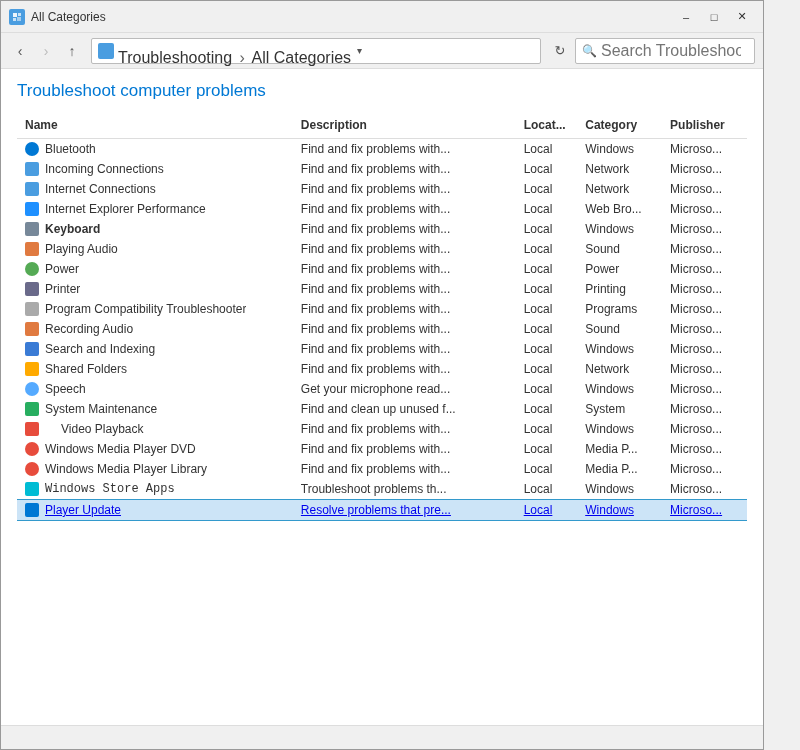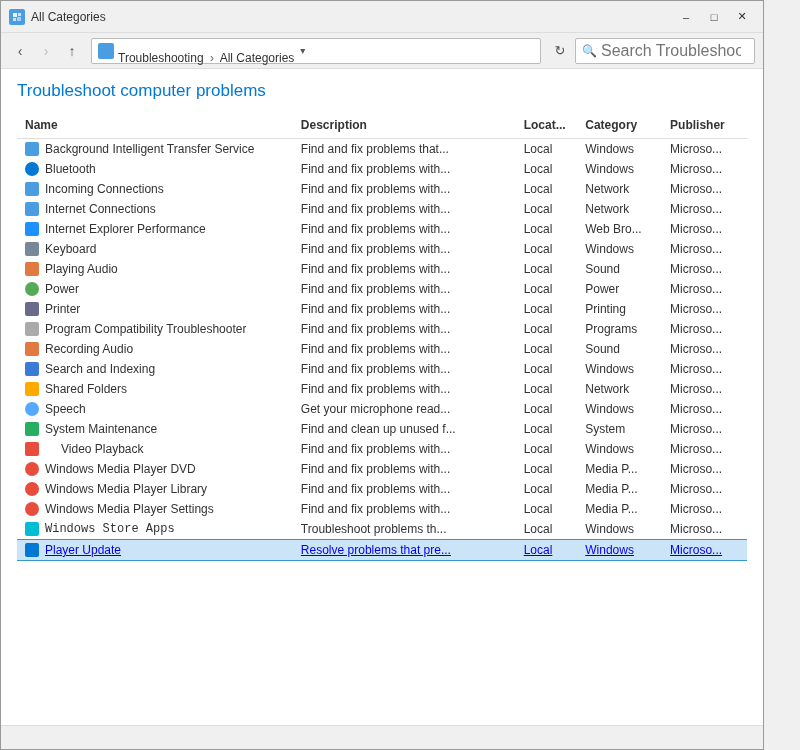--- a/index.html
+++ b/index.html
@@ -100,21 +100,21 @@
       margin: 0 4px;
     }
     .address-icon {
       width: 16px;
       height: 16px;
       background: #4a9de0;
       border-radius: 2px;
       flex-shrink: 0;
     }
     .address-breadcrumb {
-      font-size: 12px;
+      font-size: 16px;
       color: #333;
       margin-top: 15px;
     }
     .address-breadcrumb .sep { color: #666; margin: 0 3px; }
     .address-dropdown {
       margin-left: 2px;
       color: #555;
       font-size: 10px;
       cursor: pointer;
     }
@@ -274,32 +274,20 @@
         <thead>
           <tr>
             <th class="col-name">Name</th>
             <th class="col-desc">Description</th>
             <th class="col-loc">Locat...</th>
             <th class="col-cat">Category</th>
             <th class="col-pub">Publisher</th>
           </tr>
         </thead>
         <tbody id="table-body">
-        <tr>
-    <td class="col-name" style="display:table-cell;">
-      <div style="display:flex;align-items:center;gap:6px;">
-        <span style="width:14px;height:14px;background:#4a9de0;border-radius:2px;display:inline-block;flex-shrink:0;"></span>
-        <span style="white-space:nowrap;overflow:hidden;text-overflow:ellipsis;">Background Intelligent Transfer Service</span>
-      </div>
-    </td>
-    <td class="col-desc">Find and fix problems that...</td>
-    <td class="col-loc">Local</td>
-    <td class="col-cat">Windows</td>
-    <td class="col-pub">Microso...</td>
-  </tr>
             <tr>
     <td class="col-name" style="display:table-cell;">
       <div style="display:flex;align-items:center;gap:6px;">
         <span style="width:14px;height:14px;background:#0078d4;border-radius:50%;display:inline-block;flex-shrink:0;"></span>
         <span style="white-space:nowrap;overflow:hidden;text-overflow:ellipsis;">Bluetooth</span>
       </div>
     </td>
     <td class="col-desc">Find and fix problems with...</td>
     <td class="col-loc">Local</td>
     <td class="col-cat">Windows</td>
@@ -336,21 +324,21 @@
         <span style="white-space:nowrap;overflow:hidden;text-overflow:ellipsis;">Internet Explorer Performance</span>
       </div>
     </td>
     <td class="col-desc">Find and fix problems with...</td>
     <td class="col-loc">Local</td>
     <td class="col-cat">Web Bro...</td>
     <td class="col-pub">Microso...</td>
   </tr>
             <tr>
     <td class="col-name" style="display:table-cell;">
-      <div style="display:flex;align-items:center;gap:6px;">
+      <div style="display:flex;align-items:center;gap:6px;font-weight:bold;">
         <span style="width:14px;height:14px;background:#778899;border-radius:2px;display:inline-block;flex-shrink:0;"></span>
         <span style="white-space:nowrap;overflow:hidden;text-overflow:ellipsis;">Keyboard</span>
       </div>
     </td>
     <td class="col-desc">Find and fix problems with...</td>
     <td class="col-loc">Local</td>
     <td class="col-cat">Windows</td>
     <td class="col-pub">Microso...</td>
   </tr>
             <tr>
@@ -483,32 +471,20 @@
     <td class="col-desc">Find and fix problems with...</td>
     <td class="col-loc">Local</td>
     <td class="col-cat">Media P...</td>
     <td class="col-pub">Microso...</td>
   </tr>
             <tr>
     <td class="col-name" style="display:table-cell;">
       <div style="display:flex;align-items:center;gap:6px;">
         <span style="width:14px;height:14px;background:#e74c3c;border-radius:50%;display:inline-block;flex-shrink:0;"></span>
         <span style="white-space:nowrap;overflow:hidden;text-overflow:ellipsis;">Windows Media Player Library</span>
-      </div>
-    </td>
-    <td class="col-desc">Find and fix problems with...</td>
-    <td class="col-loc">Local</td>
-    <td class="col-cat">Media P...</td>
-    <td class="col-pub">Microso...</td>
-  </tr>
-            <tr>
-    <td class="col-name" style="display:table-cell;">
-      <div style="display:flex;align-items:center;gap:6px;">
-        <span style="width:14px;height:14px;background:#e74c3c;border-radius:50%;display:inline-block;flex-shrink:0;"></span>
-        <span style="white-space:nowrap;overflow:hidden;text-overflow:ellipsis;">Windows Media Player Settings</span>
       </div>
     </td>
     <td class="col-desc">Find and fix problems with...</td>
     <td class="col-loc">Local</td>
     <td class="col-cat">Media P...</td>
     <td class="col-pub">Microso...</td>
   </tr>
             <tr>
     <td class="col-name" style="display:table-cell;">
       <div style="display:flex;align-items:center;gap:6px;">

